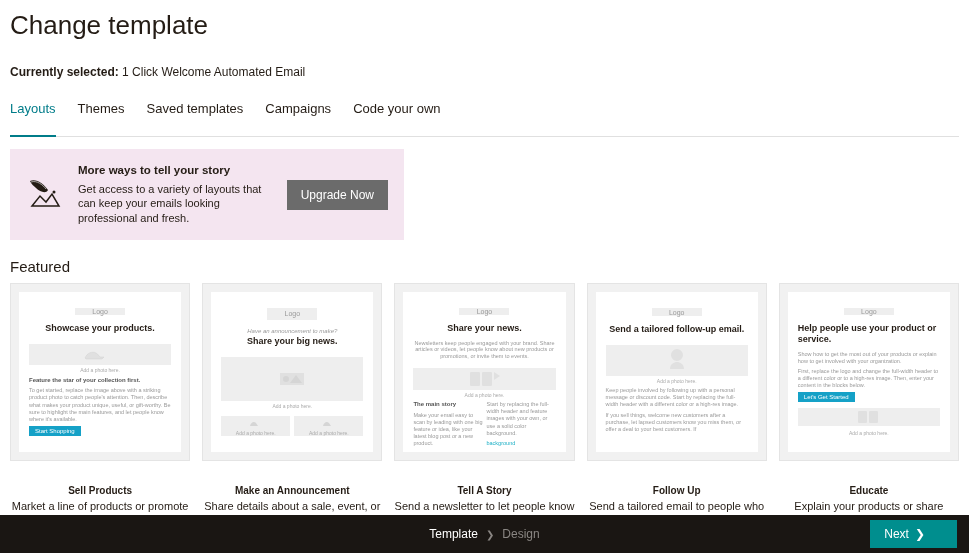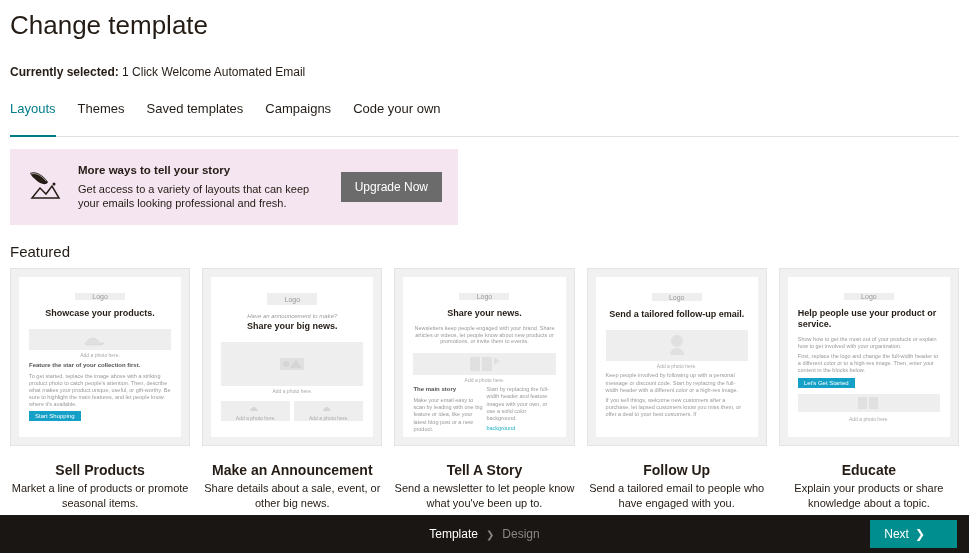--- a/index.html
+++ b/index.html
@@ -5,40 +5,40 @@
   * { box-sizing: border-box; margin: 0; padding: 0; }
   body { font-family: -apple-system, "Helvetica Neue", Arial, sans-serif; color: #241c15; background: #fff; width: 969px; }
   .page { padding: 10px 10px 60px 10px; }
   h1 { font-size: 26px; font-weight: 400; margin-bottom: 24px; }
   .selected-line { font-size: 12px; margin-bottom: 16px; }
   .selected-line .label { font-weight: 600; }
   .tabs { display: flex; gap: 22px; border-bottom: 1px solid #e0e0e0; font-size: 13px; }
   .tab { padding: 6px 0 20px 0; cursor: pointer; color: #241c15; position: relative; }
   .tab.active { color: #007c89; font-weight: 500; }
   .tab.active::after { content: ""; position: absolute; left: 0; right: 0; bottom: -1px; height: 2px; background: #007c89; }
-  .banner { background: #f4e5f0; margin-top: 12px; display: flex; align-items: center; padding: 14px 16px; width: 448px; gap: 14px; }
+  .banner { background: #f4e5f0; margin-top: 12px; display: flex; align-items: center; padding: 14px 16px; width: 394px; gap: 14px; }
   .banner-ill { width: 38px; height: 38px; flex-shrink: 0; display:flex; align-items:center; justify-content:center; }
   .banner-text { flex: 1; font-size: 11px; line-height: 1.35; }
   .banner-text .title { font-weight: 600; margin-bottom: 3px; font-size: 11.5px; }
   .upgrade-btn { background: #6b6b6b; color: #fff; border: none; padding: 8px 14px; font-size: 12px; font-weight: 500; cursor: pointer; }
   .section-title { font-size: 15px; font-weight: 400; margin-top: 18px; margin-bottom: 8px; }
   .grid { display: grid; grid-template-columns: repeat(5, 1fr); gap: 12px; }
   .card-wrap { }
   .card { background: #f1f1f1; border: 1px solid #e4e4e4; height: 178px; overflow: hidden; position: relative; padding: 8px; cursor: pointer; }
   .card-inner { background: #fff; width: 100%; height: 100%; padding: 16px 10px; display:flex; flex-direction:column; align-items:center; font-size: 7px; color: #999; overflow: hidden; }
   .logo-box { background: #eee; width: 50px; height: 14px; display:flex; align-items:center; justify-content:center; font-size: 7px; color:#999; margin-bottom: 8px; }
   .card-head { font-size: 9px; font-weight: 700; color:#241c15; text-align:center; margin-bottom: 6px; line-height:1.2; }
   .card-sub { font-size: 6px; font-style: italic; color:#999; margin-bottom: 2px; }
   .card-img { background: #eee; width: 100%; height: 42px; margin: 4px 0; display:flex; align-items:center; justify-content:center; font-size:6px; color:#aaa; }
   .card-txt { font-size: 5.5px; color:#999; line-height:1.3; text-align:left; width:100%; margin-bottom:3px; }
   .card-txt strong { color:#555; font-size:6px; }
   .card-btn { background:#15a1c7; color:#fff; font-size:6px; padding:2px 6px; width:fit-content; align-self:flex-start; }
   .two-col { display:flex; gap:4px; width:100%; margin-top:4px; flex:1; }
   .two-col .mini { background:#eee; flex:1; display:flex; flex-direction:column; align-items:center; justify-content:center; font-size:5px; color:#aaa; }
-  .name { font-size: 14px; font-weight: 600; text-align: center; margin-top: 16px; }
+  .name { font-size: 10px; font-weight: 600; text-align: center; margin-top: 24px; }
   .desc { font-size: 11px; text-align: center; color: #241c15; margin-top: 3px; line-height: 1.35; }
   .basic-card { background: #f1f1f1; border: 1px solid #e4e4e4; height: 44px; padding: 8px; display:flex; align-items:flex-start; justify-content:center; overflow:hidden; }
   .basic-inner { background:#fff; width:100%; height:80px; padding:6px; display:flex; align-items:flex-start; justify-content:center; }
   .basic-block { background:#e3e3e3; width:40px; height:28px; }
   .footer { position: fixed; bottom: 0; left: 0; width: 969px; background: #1a1613; height: 38px; display:flex; align-items:center; justify-content:center; color:#fff; font-size:12px; }
   .crumb { color:#fff; font-weight:500; }
   .crumb.muted { color:#8a8683; font-weight:400; }
   .chev { color:#8a8683; margin: 0 8px; font-size:10px; }
   .next-btn { position:absolute; right:12px; top:5px; background:#008e8e; color:#fff; border:none; padding:7px 32px 7px 14px; font-size:12px; font-weight:500; cursor:pointer; display:flex; align-items:center; gap:6px; }
   .desc-tiny { font-size:5.5px; color:#999; text-align:center; line-height:1.2; margin-bottom:4px; }

